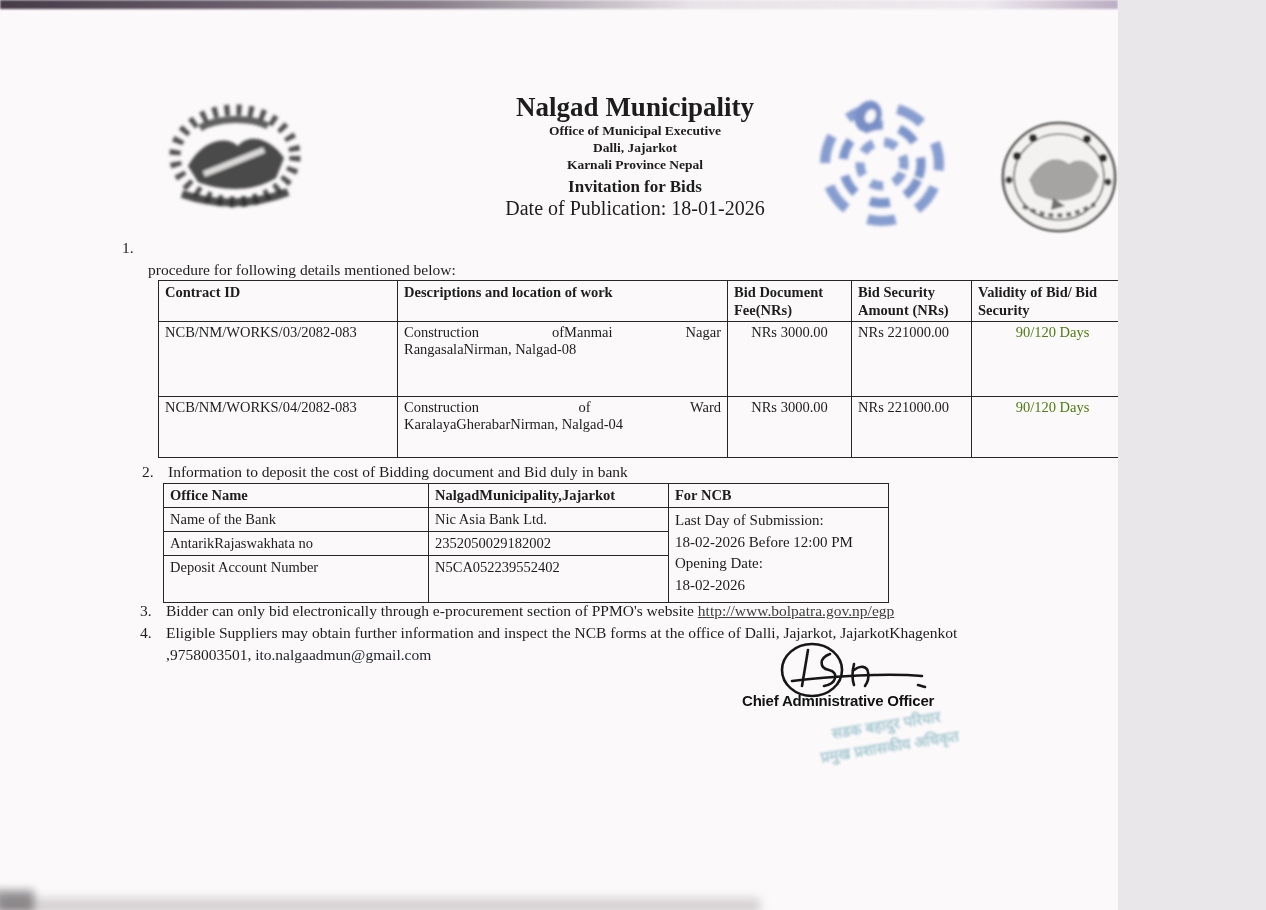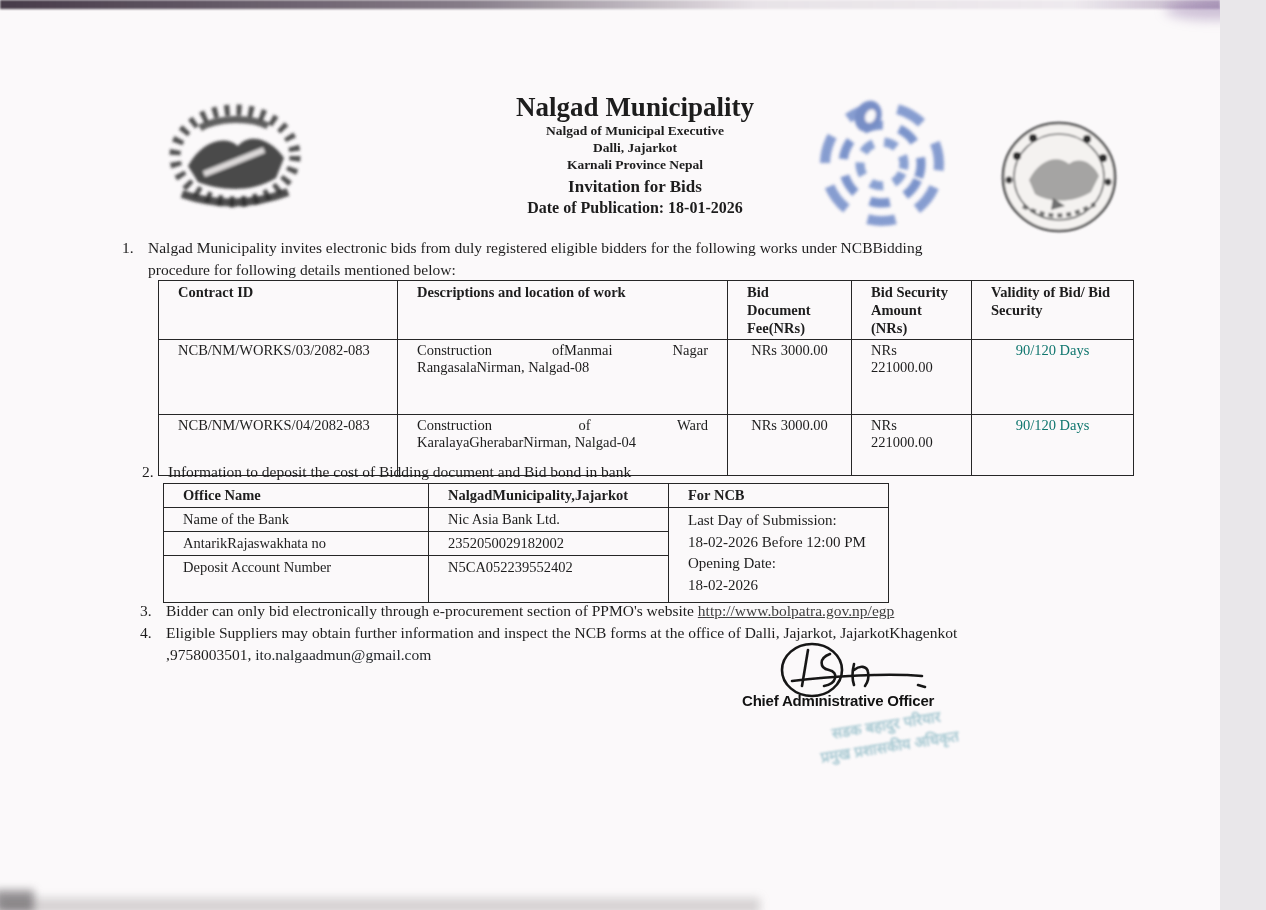--- a/index.html
+++ b/index.html
@@ -1,55 +1,55 @@
 <!DOCTYPE html>
 <html><head>
 <meta charset="utf-8">
 <style>
   html,body{margin:0;padding:0;background:#e9e7ea;}
   .canvas{
-    position:relative;width:1220px;height:910px;overflow:hidden;
+    position:relative;width:1118px;height:910px;overflow:hidden;
     background:#fbf9fa;
     font-family:"Liberation Serif", serif;
     color:#1d1d1d;
   }
   .scan{position:absolute;inset:0;filter:blur(0.25px);}
   
   .top-strip{position:absolute;top:0;left:0;width:100%;height:9px;
     background:linear-gradient(to right, rgba(45,32,48,.88), rgba(55,40,60,.6) 38%, rgba(150,130,150,.18) 62%, rgba(150,130,160,.12) 88%, rgba(110,80,130,.45));
     filter:blur(1.2px);}
   .top-blob{position:absolute;top:0;left:1165px;width:100px;height:20px;background:rgba(120,85,150,.35);border-radius:50%;filter:blur(6px);}
   .bottom-smudge{position:absolute;bottom:-4px;left:0;width:760px;height:16px;background:rgba(120,110,112,.28);filter:blur(5px);}
   .bottom-smudge2{position:absolute;bottom:-2px;left:-6px;width:40px;height:22px;background:rgba(60,55,60,.5);filter:blur(4px);}
 
   
   .head{position:absolute;left:388px;top:92px;width:494px;text-align:center;}
   .head .muni{font-size:27px;font-weight:bold;line-height:30px;}
   .head .sub{font-size:13.5px;font-weight:bold;line-height:17px;}
   .head .invite{font-size:17px;font-weight:bold;line-height:23px;margin-top:2px;}
-  .head .pub{font-size:16px;font-weight:bold;line-height:20px;}
+  .head .pub{font-size:20px;font-weight:normal;line-height:20px;}
 
   
   .item{position:absolute;display:flex;font-size:15.5px;line-height:21.5px;}
   .item .num{width:26px;flex:none;}
   .item .txt{flex:1;}
   a.doclink{color:#404040;text-decoration:underline;cursor:pointer;}
   a.docmail{color:#23272b;cursor:pointer;margin-top:36px;}
 
   
   table{border-collapse:collapse;position:absolute;table-layout:fixed;font-size:14.5px;background:transparent;}
-  td,th{border:1.6px solid #262626;vertical-align:top;padding:2px 19px;text-align:left;font-weight:normal;overflow:hidden;}
+  td,th{border:1.6px solid #262626;vertical-align:top;padding:2px 6px;text-align:left;font-weight:normal;overflow:hidden;}
   .t1{left:158px;top:280px;width:975px;}
   .t1 th{font-weight:bold;line-height:18px;}
   .t1 .hrow th{height:36px;}
   .t1 .r1 td{height:70px;}
   .t1 .r2 td{height:56px;}
   .jline{text-align:justify;text-align-last:justify;}
   .cellc{text-align:center;}
-  .faded{color:#0f766e;text-align:center;}
+  .faded{color:#4d7c0f;text-align:center;}
   .t2{left:163px;top:483px;width:725px;}
   .t2 td{line-height:19px;}
   .t2 .b{font-weight:bold;}
   .t2 .ncb div{line-height:21.5px;font-size:15px;}
 
   
   .sig-svg{position:absolute;left:768px;top:640px;}
   .officer{position:absolute;left:742px;top:692px;width:300px;
     font-family:"Liberation Sans", sans-serif;font-weight:bold;font-size:15px;letter-spacing:-0.2px;color:#121212;}
   .off-stamp{position:absolute;left:778px;top:714px;width:220px;text-align:center;
@@ -81,21 +81,21 @@
       </g>
       <defs>
           <filter id="embblur">
             <feGaussianBlur stdDeviation="1.4"></feGaussianBlur>
           </filter>
         </defs>
     </svg>
 
     <div class="head">
       <div class="muni">Nalgad Municipality</div>
-      <div class="sub">Nalgad of Municipal Executive</div>
+      <div class="sub">Office of Municipal Executive</div>
       <div class="sub">Dalli, Jajarkot</div>
       <div class="sub">Karnali Province Nepal</div>
       <div class="invite">Invitation for Bids</div>
       <div class="pub">Date of Publication: 18-01-2026</div>
     </div>
 
     <svg class="bluestamp" width="180" height="150" viewBox="0 0 180 150">
       <g filter="url(#stblur)" transform="rotate(24 90 72)" opacity="0.8">
         <circle cx="90" cy="72" r="57" fill="none" stroke="#6b86c6" stroke-width="10" stroke-dasharray="28 24"></circle>
         <circle cx="90" cy="72" r="39" fill="none" stroke="#5d7bc0" stroke-width="9" stroke-dasharray="20 17"></circle>
@@ -127,21 +127,21 @@
       <defs>
           <filter id="seblur">
             <feGaussianBlur stdDeviation="1.1"></feGaussianBlur>
           </filter>
         </defs>
     </svg>
 
     <div class="item" style="left:122px;top:237px;width:1026px;">
       <span class="num">1.</span>
       <div class="txt">
-        <span>Nalgad Municipality invites electronic bids from duly registered eligible bidders for the following works under NCBBidding</span><br>
+        <br>
         <span>procedure for following details mentioned below:</span>
       </div>
     </div>
 
     <table class="t1">
       <colgroup>
           <col style="width:239px">
           <col style="width:330px">
           <col style="width:124px">
           <col style="width:120px">
@@ -173,21 +173,21 @@
         </td>
         <td class="cellc">NRs 3000.00</td>
         <td>NRs 221000.00</td>
         <td class="faded">90/120 Days</td>
       </tr>
     </tbody>
       </table>
 
     <div class="item" style="left:142px;top:461px;width:900px;">
       <span class="num">2.</span>
-      <div class="txt">Information to deposit the cost of Bidding document and Bid bond in bank</div>
+      <div class="txt">Information to deposit the cost of Bidding document and Bid duly in bank</div>
     </div>
 
     <table class="t2">
       <colgroup>
           <col style="width:265px">
           <col style="width:240px">
           <col style="width:220px">
         </colgroup>
       <tbody>
           <tr>

